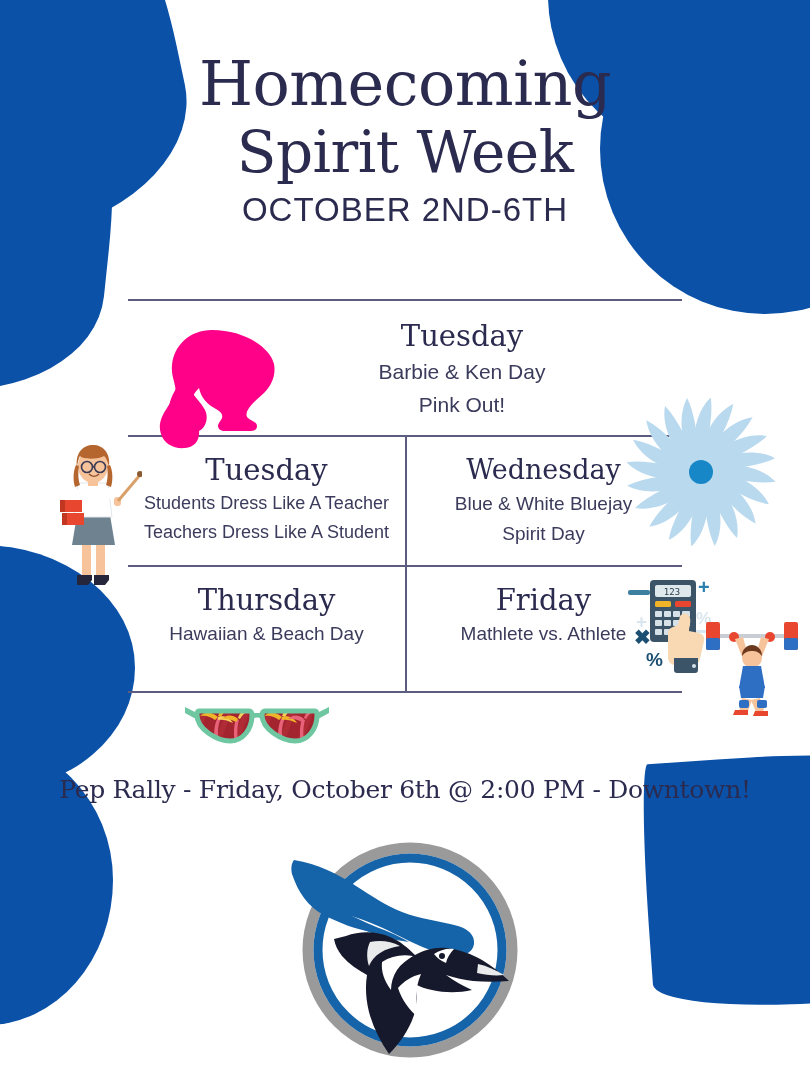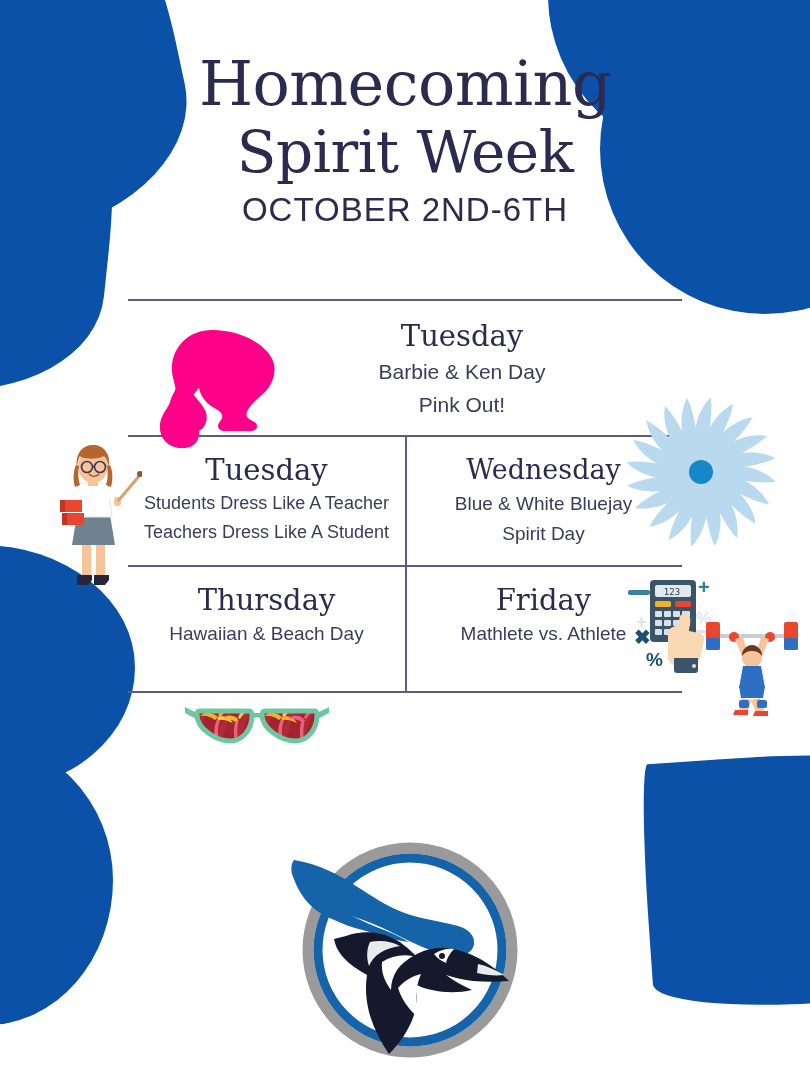--- a/index.html
+++ b/index.html
@@ -161,20 +161,21 @@
       </div>
       <div class="cell" style="padding-bottom:42px">
         <div class="day-name">Friday</div>
         <div class="day-desc">Mathlete vs. Athlete</div>
       </div>
     </div>
 
     <div class="rule"></div>
   </div>
 
+  <div class="pep">Pep Rally - Friday, October 6th @ 2:00 PM - Downtown!</div>
 
   <div class="art art-barbie">
     <svg width="128" height="122" viewBox="0 0 128 122">
       <path fill="#FF0089" d="M62 2C40 2 24 17 22 37c-1 9 2 15 3 21 2 8-3 14-8 22-6 9-9 17-6 26 3 10 13 15 24 14 10-1 15-8 14-18-1-9-6-15-7-24-1-8 2-13 7-18 2 10 9 17 17 21 5 3 7 5 6 9-1 3-4 5-4 8 0 3 3 5 7 5l26 0c4 0 6-2 6-5 0-4-6-5-9-8-3-3-1-7 1-10 4-6 10-10 15-15 8-8 12-18 10-29C120 19 94 2 62 2z"></path>
       <path fill="#FF0089" d="M35 48c-6 8-12 16-15 26-3 11 1 22 10 28 7 4 16 4 22-1 5-5 6-13 3-19-4-8-11-13-15-21-3-5-4-9-5-13z"></path>
     </svg>
   </div>
 
   <div class="art art-teacher">
     <svg width="98" height="152" viewBox="0 0 98 152">

